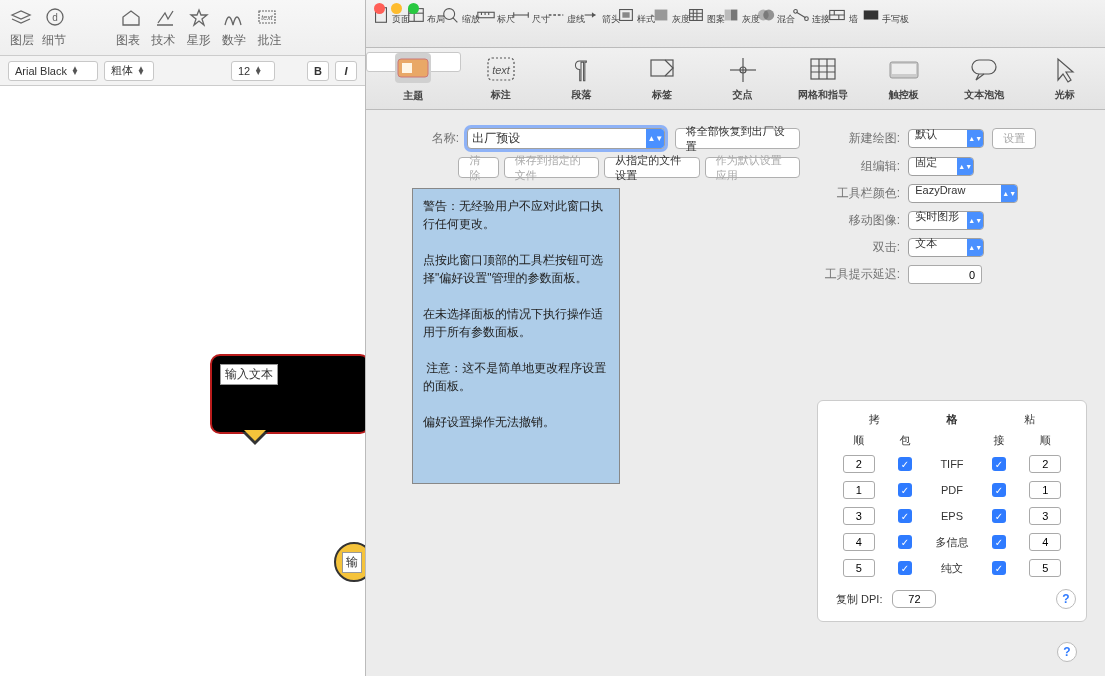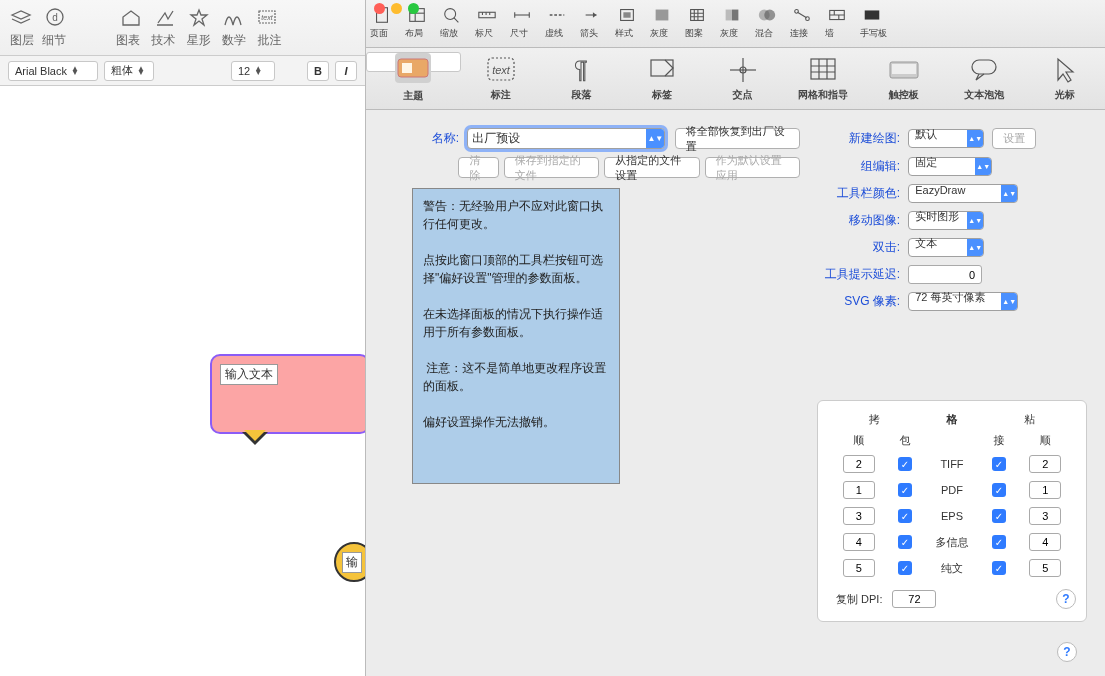--- a/index.html
+++ b/index.html
@@ -8,44 +8,44 @@
 .tb-group { display: flex; flex-direction: column; align-items: center; padding: 4px 6px 0 6px; }
 .tb-icons { display: flex; gap: 6px; }
 .tb-icons .ico { width: 28px; height: 26px; display: flex; align-items: center; justify-content: center; color: #666; }
 .tb-label { font-size: 12px; color: #666; margin-top: 2px; }
 .tb-label span { margin: 0 4px; }
 .bg-toolbar2 { position: absolute; left: 0; top: 56px; width: 365px; height: 30px; background: #f3f3f3; border-bottom: 1px solid #ccc; display: flex; align-items: center; padding: 0 8px; gap: 6px; font-size: 11px; }
 .sel { background: #fff; border: 1px solid #c8c8c8; border-radius: 3px; height: 20px; display: flex; align-items: center; padding: 0 6px; font-size: 11px; gap: 4px; }
 .sel .arrows { font-size: 8px; color: #555; line-height: 4px; }
 .fmtbtn { border: 1px solid #c8c8c8; background: #fff; border-radius: 3px; width: 22px; height: 20px; display:flex; align-items:center; justify-content:center; font-weight:bold;}
 .canvas { position: absolute; left: 0; top: 86px; width: 365px; height: 590px; background: #fff; }
-.bubble1 { position: absolute; left: 210px; top: 268px; width: 160px; height: 80px; background: #fca5a5; border: 2px solid #8b5cf6; border-radius: 10px; padding-left: 12px; }
+.bubble1 { position: absolute; left: 210px; top: 268px; width: 160px; height: 80px; background: #000000; border: 2px solid #b91c1c; border-radius: 10px; padding-left: 12px; }
 .bubble1:after { content:""; position:absolute; left:30px; bottom:-26px; border:13px solid transparent; border-top-color:#333; }
 .bubble1:before { content:""; position:absolute; left:32px; bottom:-20px; border:11px solid transparent; border-top-color:#f5c33b; z-index:1;}
 .bubble1 .txt { position:absolute; left:8px; top:8px; background:#fff; border:1px solid #999; padding:1px 4px; font-size:12px; }
 .bubble2 { position: absolute; left: 334px; top: 456px; width: 40px; height: 40px; background: #f5c33b; border: 2px solid #333; border-radius: 20px; overflow:hidden;}
 .bubble2 .txt { position:absolute; left:6px; top:8px; background:#fff; border:1px solid #999; padding:1px 3px; font-size:12px;}
 .panel { position: absolute; left: 365px; top: 0; width: 740px; height: 676px; background: #ececec; border-left: 1px solid #bbb; }
 .dots { position:absolute; left:8px; top:3px; display:flex; gap:6px;}
 .dot{width:11px;height:11px;border-radius:50%;}
 .dotr{background:#ff5f57;} .doty{background:#febc2e;} .dotg{background:#28c840;}
 .ptb1 { height: 48px; background: linear-gradient(#f2f2f2,#e6e6e6); border-bottom:1px solid #bbb; display:flex; align-items:flex-start; padding: 4px 4px 0 4px;}
-.ptb1 .item { display:flex; flex-direction:column; align-items:flex-start; width:34px; margin-right: 1px;}
+.ptb1 .item { display:flex; flex-direction:row; align-items:flex-end; width:34px; margin-right: 1px;}
 .ptb1 .ico { width:24px; height:22px; display:flex; align-items:center; justify-content:center; color:#555;}
 .ptb1 .lab { font-size:9px; color:#444; margin-top:1px; white-space:nowrap;}
 .ptb2 { height: 62px; background: linear-gradient(#f0f0f0,#e3e3e3); border-bottom:1px solid #bbb; display:flex; padding: 4px 0 0 0;}
 .ptb2 .item { display:flex; flex-direction:column; align-items:center; flex:1;}
 .ptb2 .ico { width:36px; height:34px; display:flex; align-items:center; justify-content:center;}
 .ptb2 .lab { font-size:10px; color:#444; margin-top:2px;font-weight:bold;}
 .ptb2 .item.sel .ico { background:#d0d0d0; border-radius:4px;}
 .body { padding: 18px 16px; display:flex; }
 .leftcol { width: 420px; }
 .rightcol { width: 280px; margin-left: 10px;}
 .formrow { display:flex; align-items:center; margin-bottom:8px; }
-.formrow .lab { width:82px; text-align:right; margin-right:8px; font-size:12px; color:#1d4ed8;}
+.formrow .lab { width:82px; text-align:right; margin-right:8px; font-size:12px; color:#737373;}
 .combo { height:21px; background:#fff; border:1px solid #a0a0a0; border-radius:4px; display:flex; align-items:center; padding:0 4px; font-size:12px; position:relative;}
 .combo.focused { box-shadow: 0 0 0 3px rgba(80,140,255,.6); }
 .combo .arr { position:absolute; right:0; top:0; bottom:0; width:18px; background:#4a90ff; border-radius:0 3px 3px 0; display:flex; align-items:center; justify-content:center; color:#fff; font-size:8px;}
 .btn { height:21px; background:#fff; border:1px solid #b0b0b0; border-radius:4px; padding:0 10px; font-size:11px; display:flex; align-items:center; color:#333;}
 .btn.dis { color:#aaa;}
 .warning { margin-top:10px; margin-left:30px; width:208px; height:296px; background:#aecde9; border:1px solid #888; padding:8px 10px; font-size:12px; line-height:1.5; color:#222;}
 .rightcol .formrow .lab { width:90px; }
 .numfield { width:74px; height:19px; background:#fff; border:1px solid #aaa; border-radius:3px; text-align:right; padding:0 6px; font-size:11px;}
 .smallcombo { height:19px; background:#fff; border:1px solid #a0a0a0; border-radius:4px; padding:0 20px 8px 6px; font-size:11px; position:relative; display:flex; align-items:center;}
 .smallcombo .arr{ position:absolute; right:0; top:0; bottom:0; width:16px; background:#4a90ff; border-radius:0 3px 3px 0; display:flex; align-items:center; justify-content:center; color:#fff; font-size:7px;}
@@ -411,41 +411,37 @@
 
     <div class="rightcol" id="rightcol">
         <div class="formrow">
           <div class="lab">新建绘图:</div>
           <div class="smallcombo" style="width:76px">默认<span class="arr">▲▼</span></div>
           <div style="width:8px"></div>
           <div class="btn dis">设置</div>
         </div>
         <div class="formrow">
           <div class="lab">组编辑:</div>
-          <div class="smallcombo" style="width:84px">固定<span class="arr">▲▼</span></div>
+          <div class="smallcombo" style="width:66px">固定<span class="arr">▲▼</span></div>
         </div>
         <div class="formrow">
           <div class="lab">工具栏颜色:</div>
           <div class="smallcombo" style="width:110px">EazyDraw<span class="arr">▲▼</span></div>
         </div>
         <div class="formrow">
           <div class="lab">移动图像:</div>
           <div class="smallcombo" style="width:76px">实时图形<span class="arr">▲▼</span></div>
         </div>
         <div class="formrow">
           <div class="lab">双击:</div>
           <div class="smallcombo" style="width:76px">文本<span class="arr">▲▼</span></div>
         </div>
         <div class="formrow">
           <div class="lab">工具提示延迟:</div>
           <input class="numfield" value="0" style="">
-        </div>
-        <div class="formrow">
-          <div class="lab">SVG 像素:</div>
-          <div class="smallcombo" style="width:110px">72 每英寸像素<span class="arr">▲▼</span></div>
         </div>
       </div>
   </div>
 
   <div class="gridbox">
     <table>
       <tbody>
           <tr>
         <th colspan="2">拷</th>
         <th style="font-weight:bold">格</th>
@@ -492,20 +488,20 @@
     <td><input class="numin" value="5" style=""></td>
     <td><span class="chk">✓</span></td>
     <td>纯文</td>
     <td><span class="chk">✓</span></td>
     <td><input class="numin" value="5" style=""></td>
           </tr>
         </tbody>
     </table>
     <div style="display:flex; align-items:center; margin-top:8px;">
       <span style="margin-left:8px">复制 DPI:</span>
-      <input class="numin" style="width: 44px; margin-left: 10px;" value="72">
+      <input class="numin" style="width: 44px; margin-left: 10px; border-radius: 6px;" value="72">
       <div style="flex:1"></div>
       <span class="helpbtn">?</span>
     </div>
   </div>
 
   <span class="helpbtn" style="position:absolute; right:28px; bottom:14px">?</span>
 </div>
 
 </body></html>

